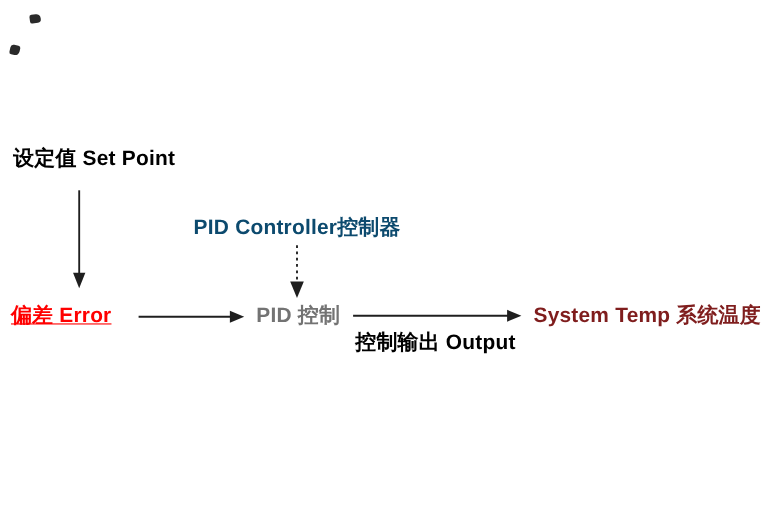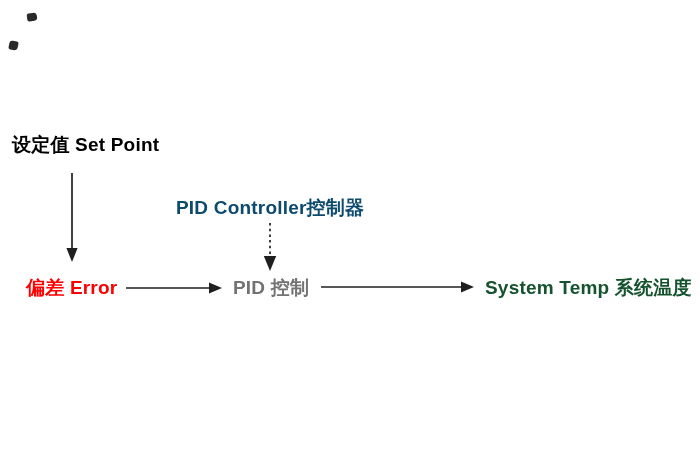--- a/index.html
+++ b/index.html
@@ -41,21 +41,21 @@
     transform: rotate(-8deg);
   }
   #speck-2 {
     left: 9px; top: 41px; width: 9px; height: 9px;
     border-radius: 3px 2px 4px 2px;
     transform: rotate(12deg);
   }
   
   #node-set-point   { left: 12px;  top: 134px; }
   #node-pid-controller { left: 176px; top: 197px; }
-  #node-error       { left: 26px;  top: 277px; }
+  #node-error       { left: 10px;  top: 277px; text-decoration: underline; }
   #node-pid-control { left: 233px; top: 277px; }
   #node-system-temp { left: 485px; top: 277px; }
   #edge-output-label { left: 323px; top: 301px; }
 </style>
 </head>
 <body>
 
 <div id="canvas">
 
   <div class="speck" id="speck-1"></div>
@@ -85,16 +85,17 @@
   </svg>
 
   <div class="label" id="node-set-point" style="color: rgb(0, 0, 0);">设定值 Set Point</div>
 
   <div class="label" id="node-pid-controller" style="color: #0c4a6e;">PID Controller控制器</div>
 
   <div class="label" id="node-error" style="color: rgb(255, 0, 0);">偏差 Error</div>
 
   <div class="label" id="node-pid-control" style="color: #737373;">PID 控制</div>
 
-  <div class="label" id="node-system-temp" style="color: #14532d;">System Temp 系统温度</div>
+  <div class="label" id="node-system-temp" style="color: #7f1d1d;">System Temp 系统温度</div>
 
+  <div class="label" id="edge-output-label" style="color: rgb(0, 0, 0);">控制输出 Output</div>
 
 </div>
 
 </body></html>

